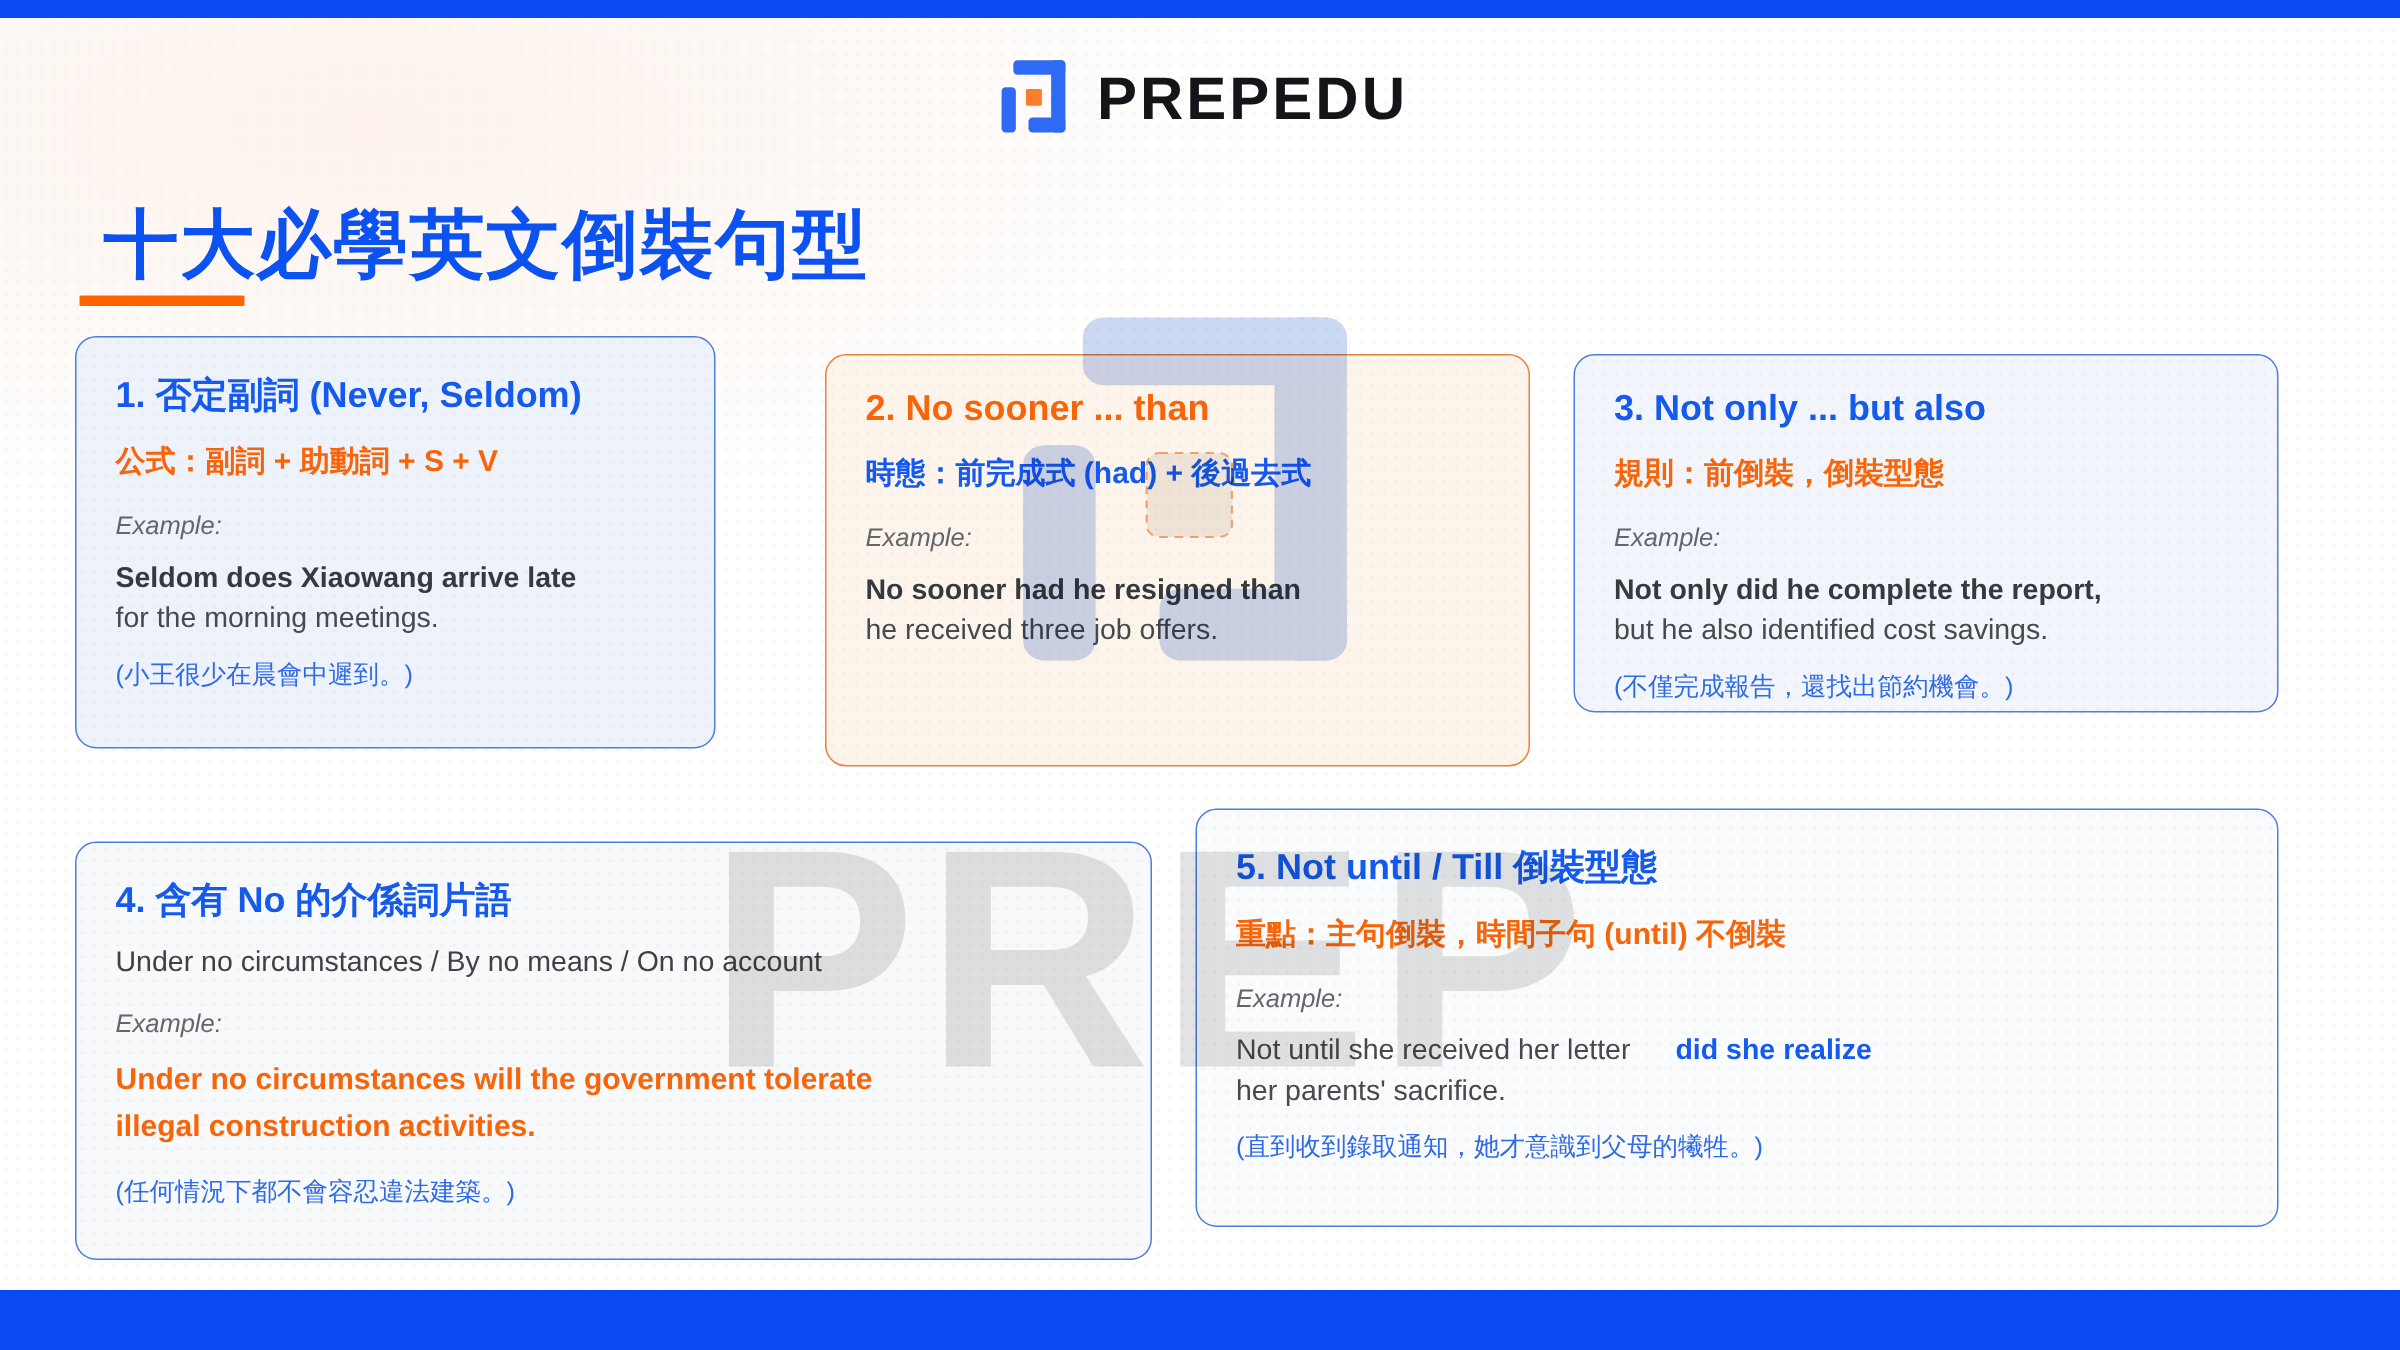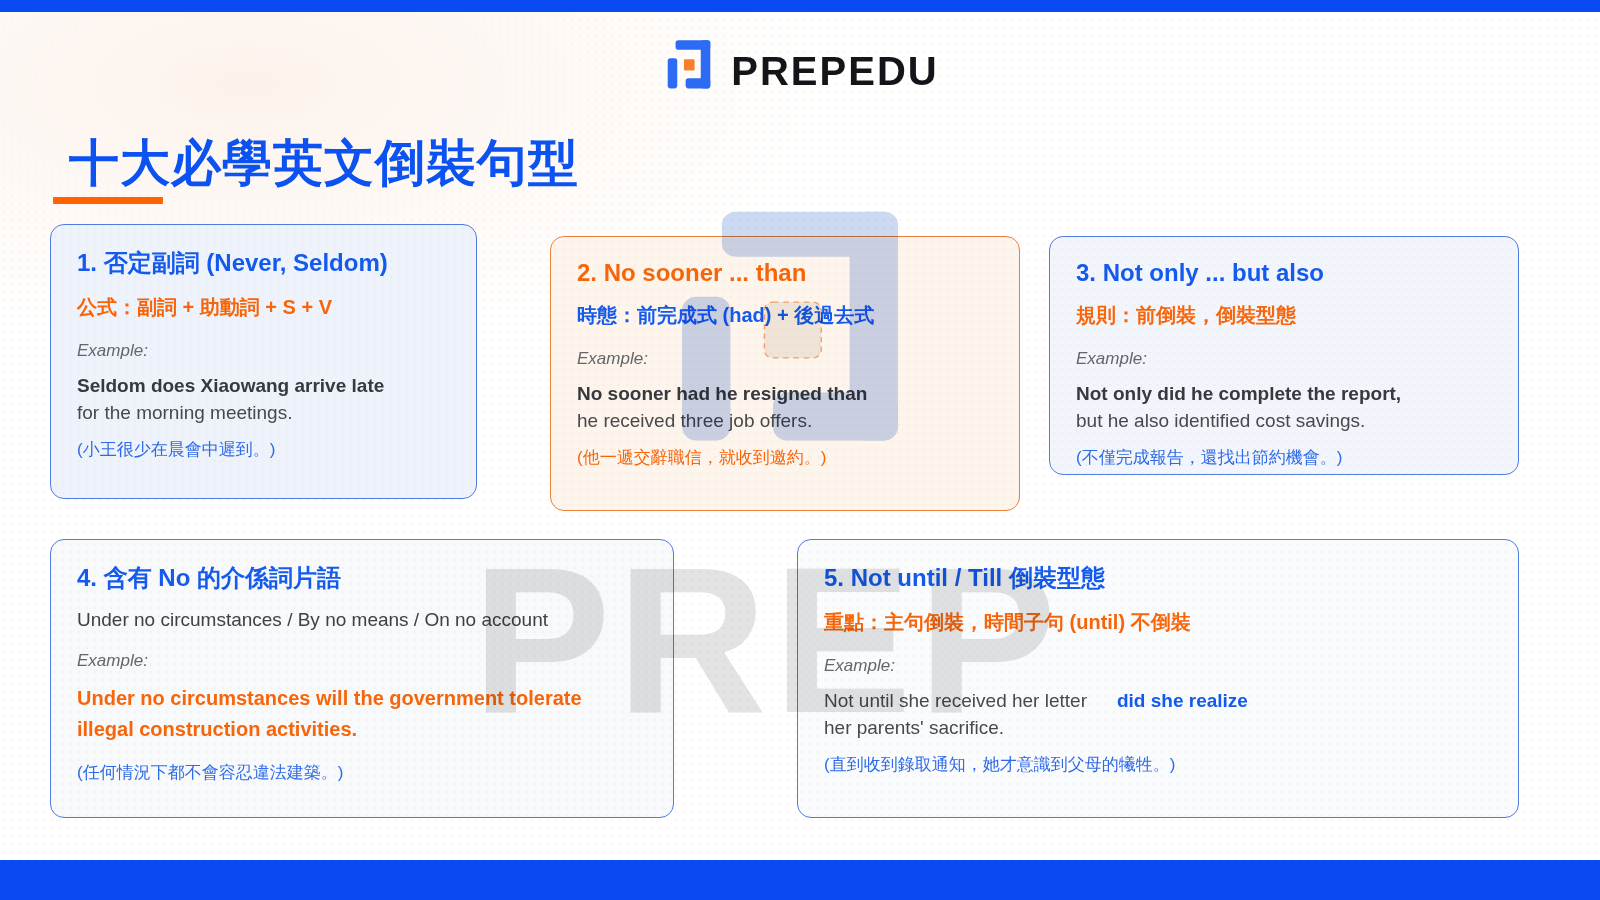--- a/index.html
+++ b/index.html
@@ -24,21 +24,21 @@
   .top-bar {
     position:absolute; top:0; left:0; width:1600px; height:12px;
     background:#0A4AF2; z-index:50;
   }
   .bottom-bar {
     position:absolute; bottom:0; left:0; width:1600px; height:40px;
     background:#0A4AF2; z-index:50;
   }
   .logo-row {
     position:absolute; top:38px; left:0; width:1600px; z-index:20;
-    display:flex; justify-content:center; align-items:flex-end; gap:14px;
+    display:flex; justify-content:center; align-items:center; gap:14px;
   }
   .logo-icon svg { display:block; }
   .brand-name {
     font-size:40px; font-weight:800; color:#141518; letter-spacing:2px;
   }
   .page-title {
     position:absolute; left:52px; top:130px; z-index:20;
     font-size:50px; font-weight:800; color:#0B52F0; letter-spacing:1px;margin-left:17px;
   }
   .title-underline {
@@ -49,21 +49,21 @@
     position:absolute; z-index:10;
     border-radius:14px; padding:22px 26px;
     background-image:radial-gradient(rgba(190,160,130,0.08) 1px, transparent 1.3px);
     background-size:8px 8px;
   }
   .card.theme-blue   { border:1.5px solid #4F7CE0; }
   .card.theme-orange { border:1.5px solid #E9813B; }
   .card-1 { left:50px;   top:224px; width:427px; height:275px; background-color:#EDF2FB; }
   .card-2 { left:550px;  top:236px; width:470px; height:275px; background-color:#FDF4EC; }
   .card-3 { left:1049px; top:236px; width:470px; height:239px; background-color:#F2F5FB; }
-  .card-4 { left:50px;   top:539px; width:624px; height:279px; background-color:#F7F9FB; }
+  .card-4 { left:50px;   top:561px; width:718px; height:279px; background-color:#F7F9FB; }
   .card-5 { left:797px;  top:539px; width:722px; height:279px; background-color:#FAFBFD; }
   .heading { font-size:24px; font-weight:700; margin-bottom:15px; }
   .c-blue   { color:#145AEC; }
   .c-orange { color:#F7650B; }
   .subtitle { font-size:20px; font-weight:700; margin-bottom:20px; }
   .subtitle.plain { font-size:19px; font-weight:400; color:#3E4145; }
   .example-label { font-size:17px; font-style:italic; color:#63666B; margin-bottom:12px; }
   .example { font-size:19px; line-height:1.4; color:#46494D; margin-bottom:12px; }
   .ex-bold { font-weight:700; color:#36393D; }
   .ex-reg  { font-weight:400; color:#46494D; }
@@ -114,21 +114,20 @@
   <p class="example-label">Example:</p>
   <p class="example"><span class="ex-bold">Seldom does Xiaowang arrive late</span><br><span class="ex-reg">for the morning meetings.</span></p>
   <p class="translation t-blue">(小王很少在晨會中遲到。)</p>
 </section>
 
 <section class="card card-2 theme-orange">
   <h2 class="heading c-orange">2. No sooner ... than</h2>
   <p class="subtitle c-blue">時態：前完成式 (had) + 後過去式</p>
   <p class="example-label">Example:</p>
   <p class="example"><span class="ex-bold">No sooner had he resigned than</span><br><span class="ex-reg">he received three job offers.</span></p>
-  <p class="translation t-orange">(他一遞交辭職信，就收到邀約。)</p>
 </section>
 
 <section class="card card-3 theme-blue">
   <h2 class="heading c-blue">3. Not only ... but also</h2>
   <p class="subtitle c-orange">規則：前倒裝，倒裝型態</p>
   <p class="example-label">Example:</p>
   <p class="example"><span class="ex-bold">Not only did he complete the report,</span><br><span class="ex-reg">but he also identified cost savings.</span></p>
   <p class="translation t-blue">(不僅完成報告，還找出節約機會。)</p>
 </section>
 

